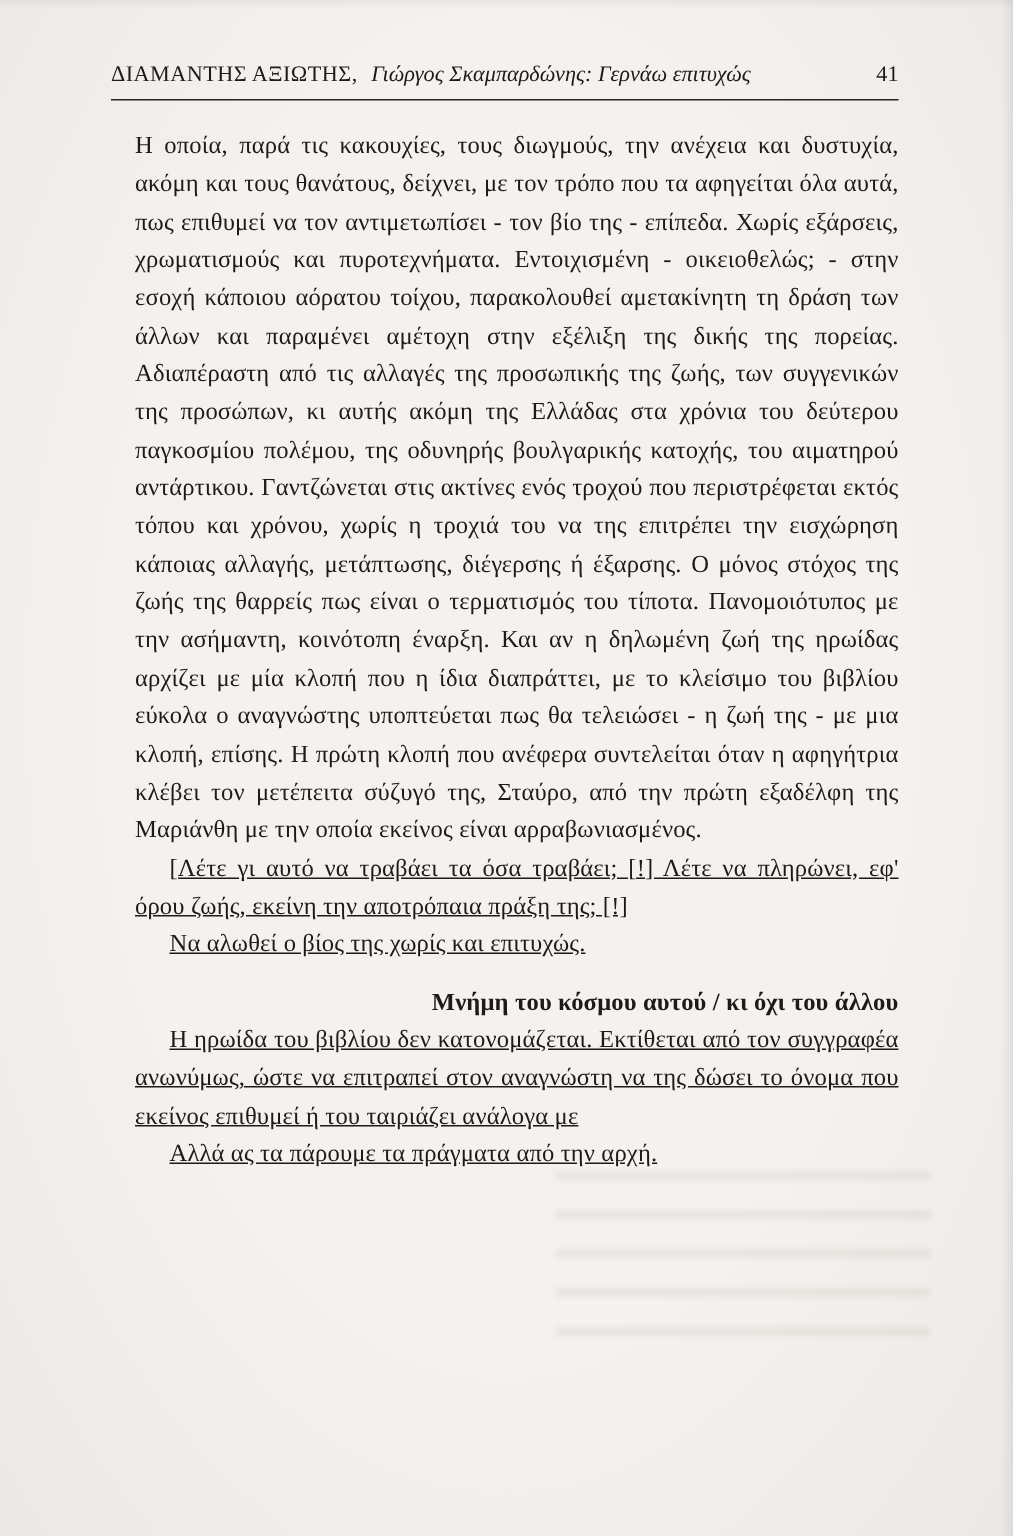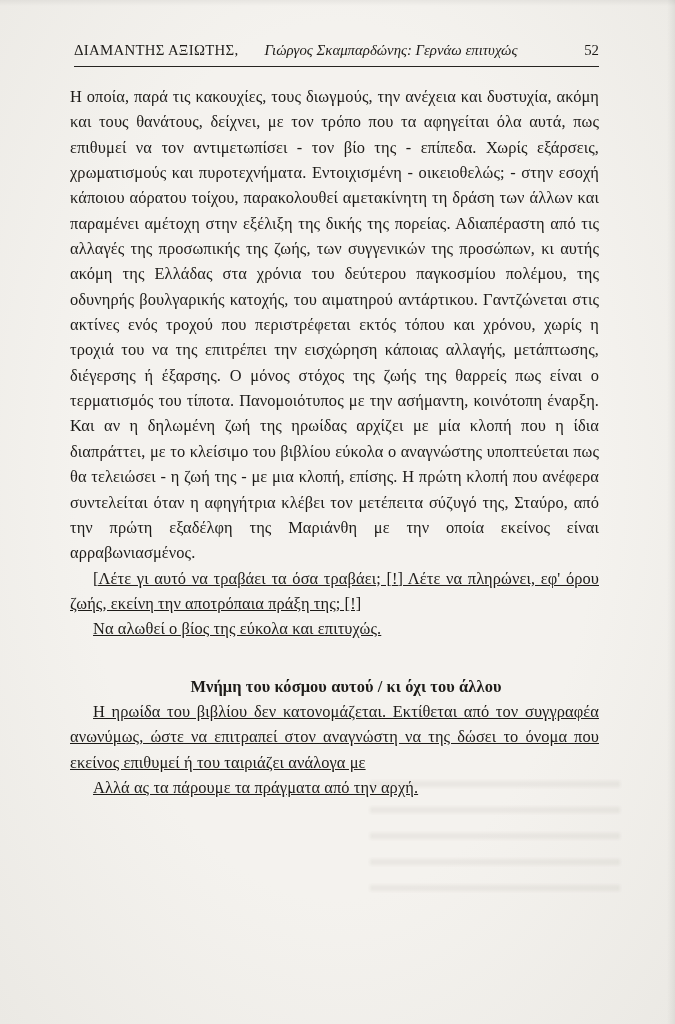--- a/index.html
+++ b/index.html
@@ -63,69 +63,69 @@
     border-bottom: 1.5px solid #262421;
     padding-bottom: 7px;
     font-size: 14.8px;
     white-space: nowrap;
   }
   .running-header .author {
     letter-spacing: 0.3px;
   }
   .running-header .book-title {
     font-style: italic;
-    margin-left: 26px;
+    margin-left: 9px;
   }
   .running-header .page-number {
     margin-left: auto;
   }
   .text-block {
     position: absolute;
-    left: 70px;
+    left: 90px;
     right: 76px;
     top: 84px;
     font-size: 16.4px;
     line-height: 25.35px;
     text-align: justify;
     letter-spacing: 0.1px;
   }
   .text-block p {
     margin: 0;
   }
   .text-block p.indent {
     text-indent: 23px;
     text-decoration: underline;
   }
   .section-heading {
-    margin: 32px 0 0 0;
+    margin: 13px 0 0 0;
     font-size: 16.4px;
     line-height: 25.35px;
     font-weight: bold;
     text-indent: 23px;
-    text-align: center;
+    text-align: right;
   }
 </style>
 </head>
 <body>
 
 <div class="page">
 
   <div class="edge-shade-top"></div>
   <div class="edge-shade-right"></div>
 
   <header class="running-header">
     <span class="author">ΔΙΑΜΑΝΤΗΣ ΑΞΙΩΤΗΣ,</span>
     <span class="book-title">Γιώργος Σκαμπαρδώνης: Γερνάω επιτυχώς</span>
-    <span class="page-number">52</span>
+    <span class="page-number">41</span>
   </header>
 
   <main class="text-block">
     <p>Η οποία, παρά τις κακουχίες, τους διωγμούς, την ανέχεια και δυστυχία, ακόμη και τους θανάτους, δείχνει, με τον τρόπο που τα αφηγείται όλα αυτά, πως επιθυμεί να τον αντιμετωπίσει - τον βίο της - επίπεδα. Χωρίς εξάρσεις, χρωματισμούς και πυροτεχνήματα. Εντοιχισμένη - οικειοθελώς; - στην εσοχή κάποιου αόρατου τοίχου, παρακολουθεί αμετακίνητη τη δράση των άλλων και παραμένει αμέτοχη στην εξέλιξη της δικής της πορείας. Αδιαπέραστη από τις αλλαγές της προσωπικής της ζωής, των συγγενικών της προσώπων, κι αυτής ακόμη της Ελλάδας στα χρόνια του δεύτερου παγκοσμίου πολέμου, της οδυνηρής βουλγαρικής κατοχής, του αιματηρού αντάρτικου. Γαντζώνεται στις ακτίνες ενός τροχού που περιστρέφεται εκτός τόπου και χρόνου, χωρίς η τροχιά του να της επιτρέπει την εισχώρηση κάποιας αλλαγής, μετάπτωσης, διέγερσης ή έξαρσης. Ο μόνος στόχος της ζωής της θαρρείς πως είναι ο τερματισμός του τίποτα. Πανομοιότυπος με την ασήμαντη, κοινότοπη έναρξη. Και αν η δηλωμένη ζωή της ηρωίδας αρχίζει με μία κλοπή που η ίδια διαπράττει, με το κλείσιμο του βιβλίου εύκολα ο αναγνώστης υποπτεύεται πως θα τελειώσει - η ζωή της - με μια κλοπή, επίσης. Η πρώτη κλοπή που ανέφερα συντελείται όταν η αφηγήτρια κλέβει τον μετέπειτα σύζυγό της, Σταύρο, από την πρώτη εξαδέλφη της Μαριάνθη με την οποία εκείνος είναι αρραβωνιασμένος.</p>
     <p class="indent">[Λέτε γι αυτό να τραβάει τα όσα τραβάει; [!] Λέτε να πληρώνει, εφ' όρου ζωής, εκείνη την αποτρόπαια πράξη της; [!]</p>
-    <p class="indent">Να αλωθεί ο βίος της εύκολα και επιτυχώς.</p>
+    <p class="indent">Να αλωθεί ο βίος της χωρίς και επιτυχώς.</p>
     <h2 class="section-heading">Μνήμη του κόσμου αυτού / κι όχι του άλλου</h2>
     <p class="indent">Η ηρωίδα του βιβλίου δεν κατονομάζεται. Εκτίθεται από τον συγγραφέα ανωνύμως, ώστε να επιτραπεί στον αναγνώστη να της δώσει το όνομα που εκείνος επιθυμεί ή του ταιριάζει ανάλογα με</p>
     <p class="indent">Αλλά ας τα πάρουμε τα πράγματα από την αρχή.</p>
   </main>
 
   <div class="bleedthrough"></div>
 
 </div>
 
 </body></html>

